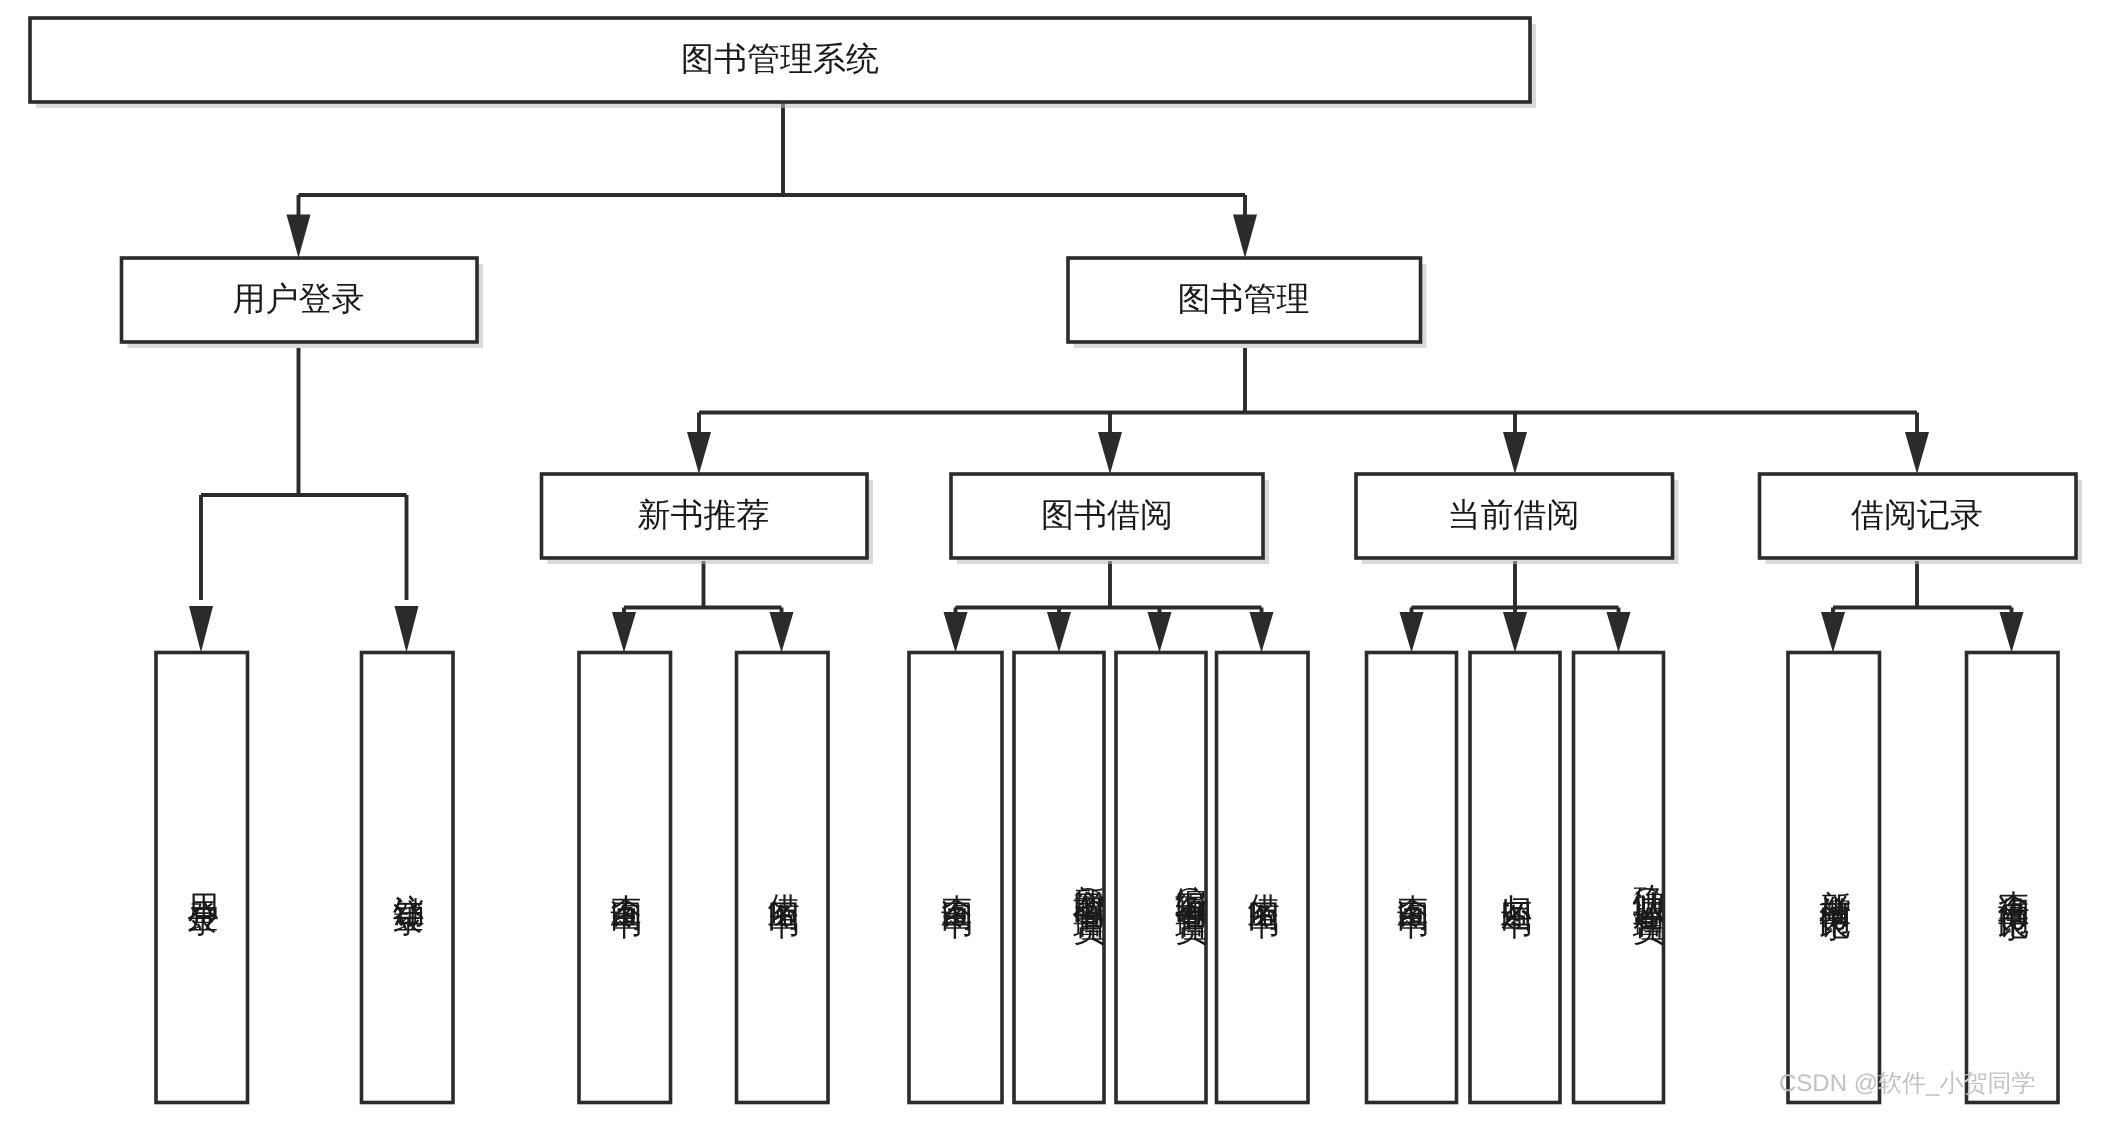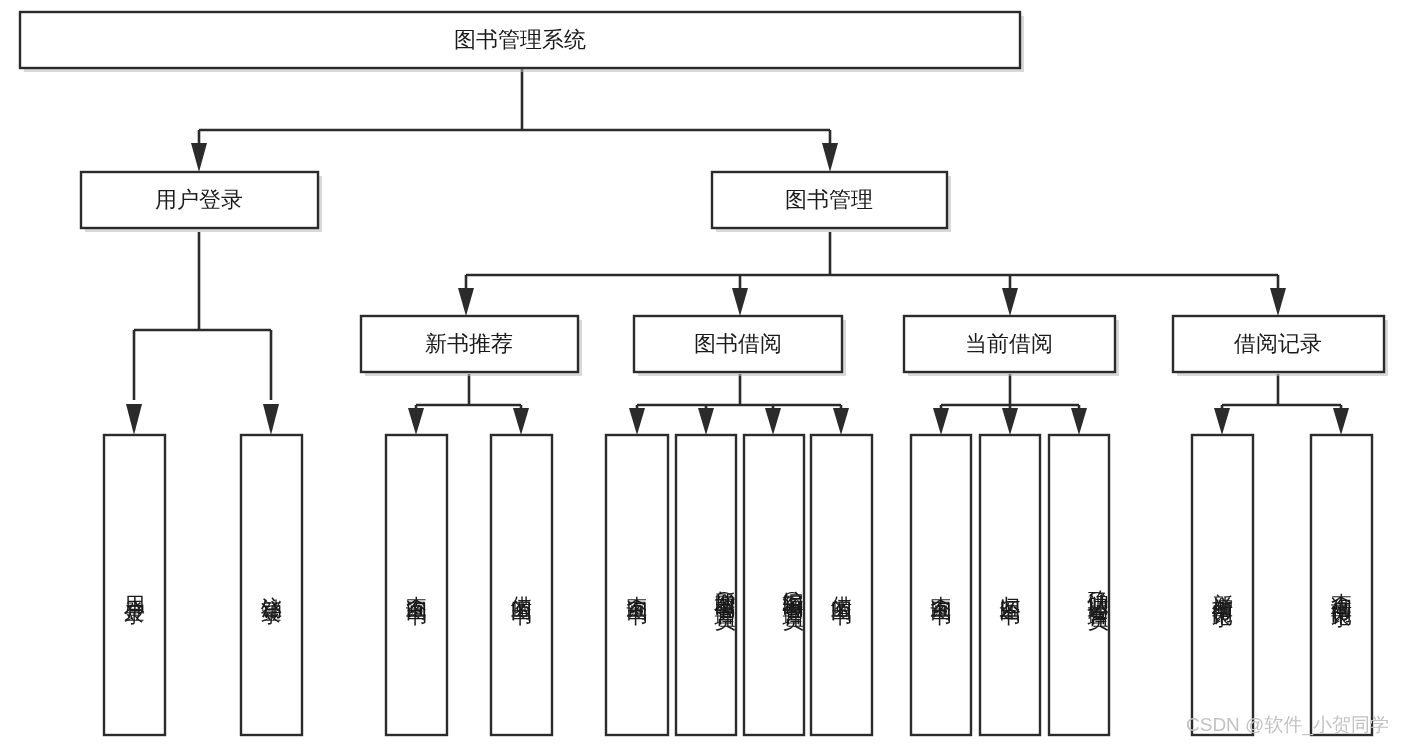--- a/index.html
+++ b/index.html
@@ -61,21 +61,21 @@
     font-size: 21px;
     line-height: 1.05;
     color: #1a1a1a;
     letter-spacing: 3px;
     white-space: nowrap;
     pointer-events: none;
   }
   .watermark {
     position: absolute;
     font-family: "Liberation Sans", "DejaVu Sans", sans-serif;
-    font-size: 19px;
+    font-size: 16px;
     color: #c2c2c2;
     white-space: nowrap;
     left: 1186px;
     top: 712px;
   }
 </style>
 </head>
 <body>
 
 <div id="diagram-root">

